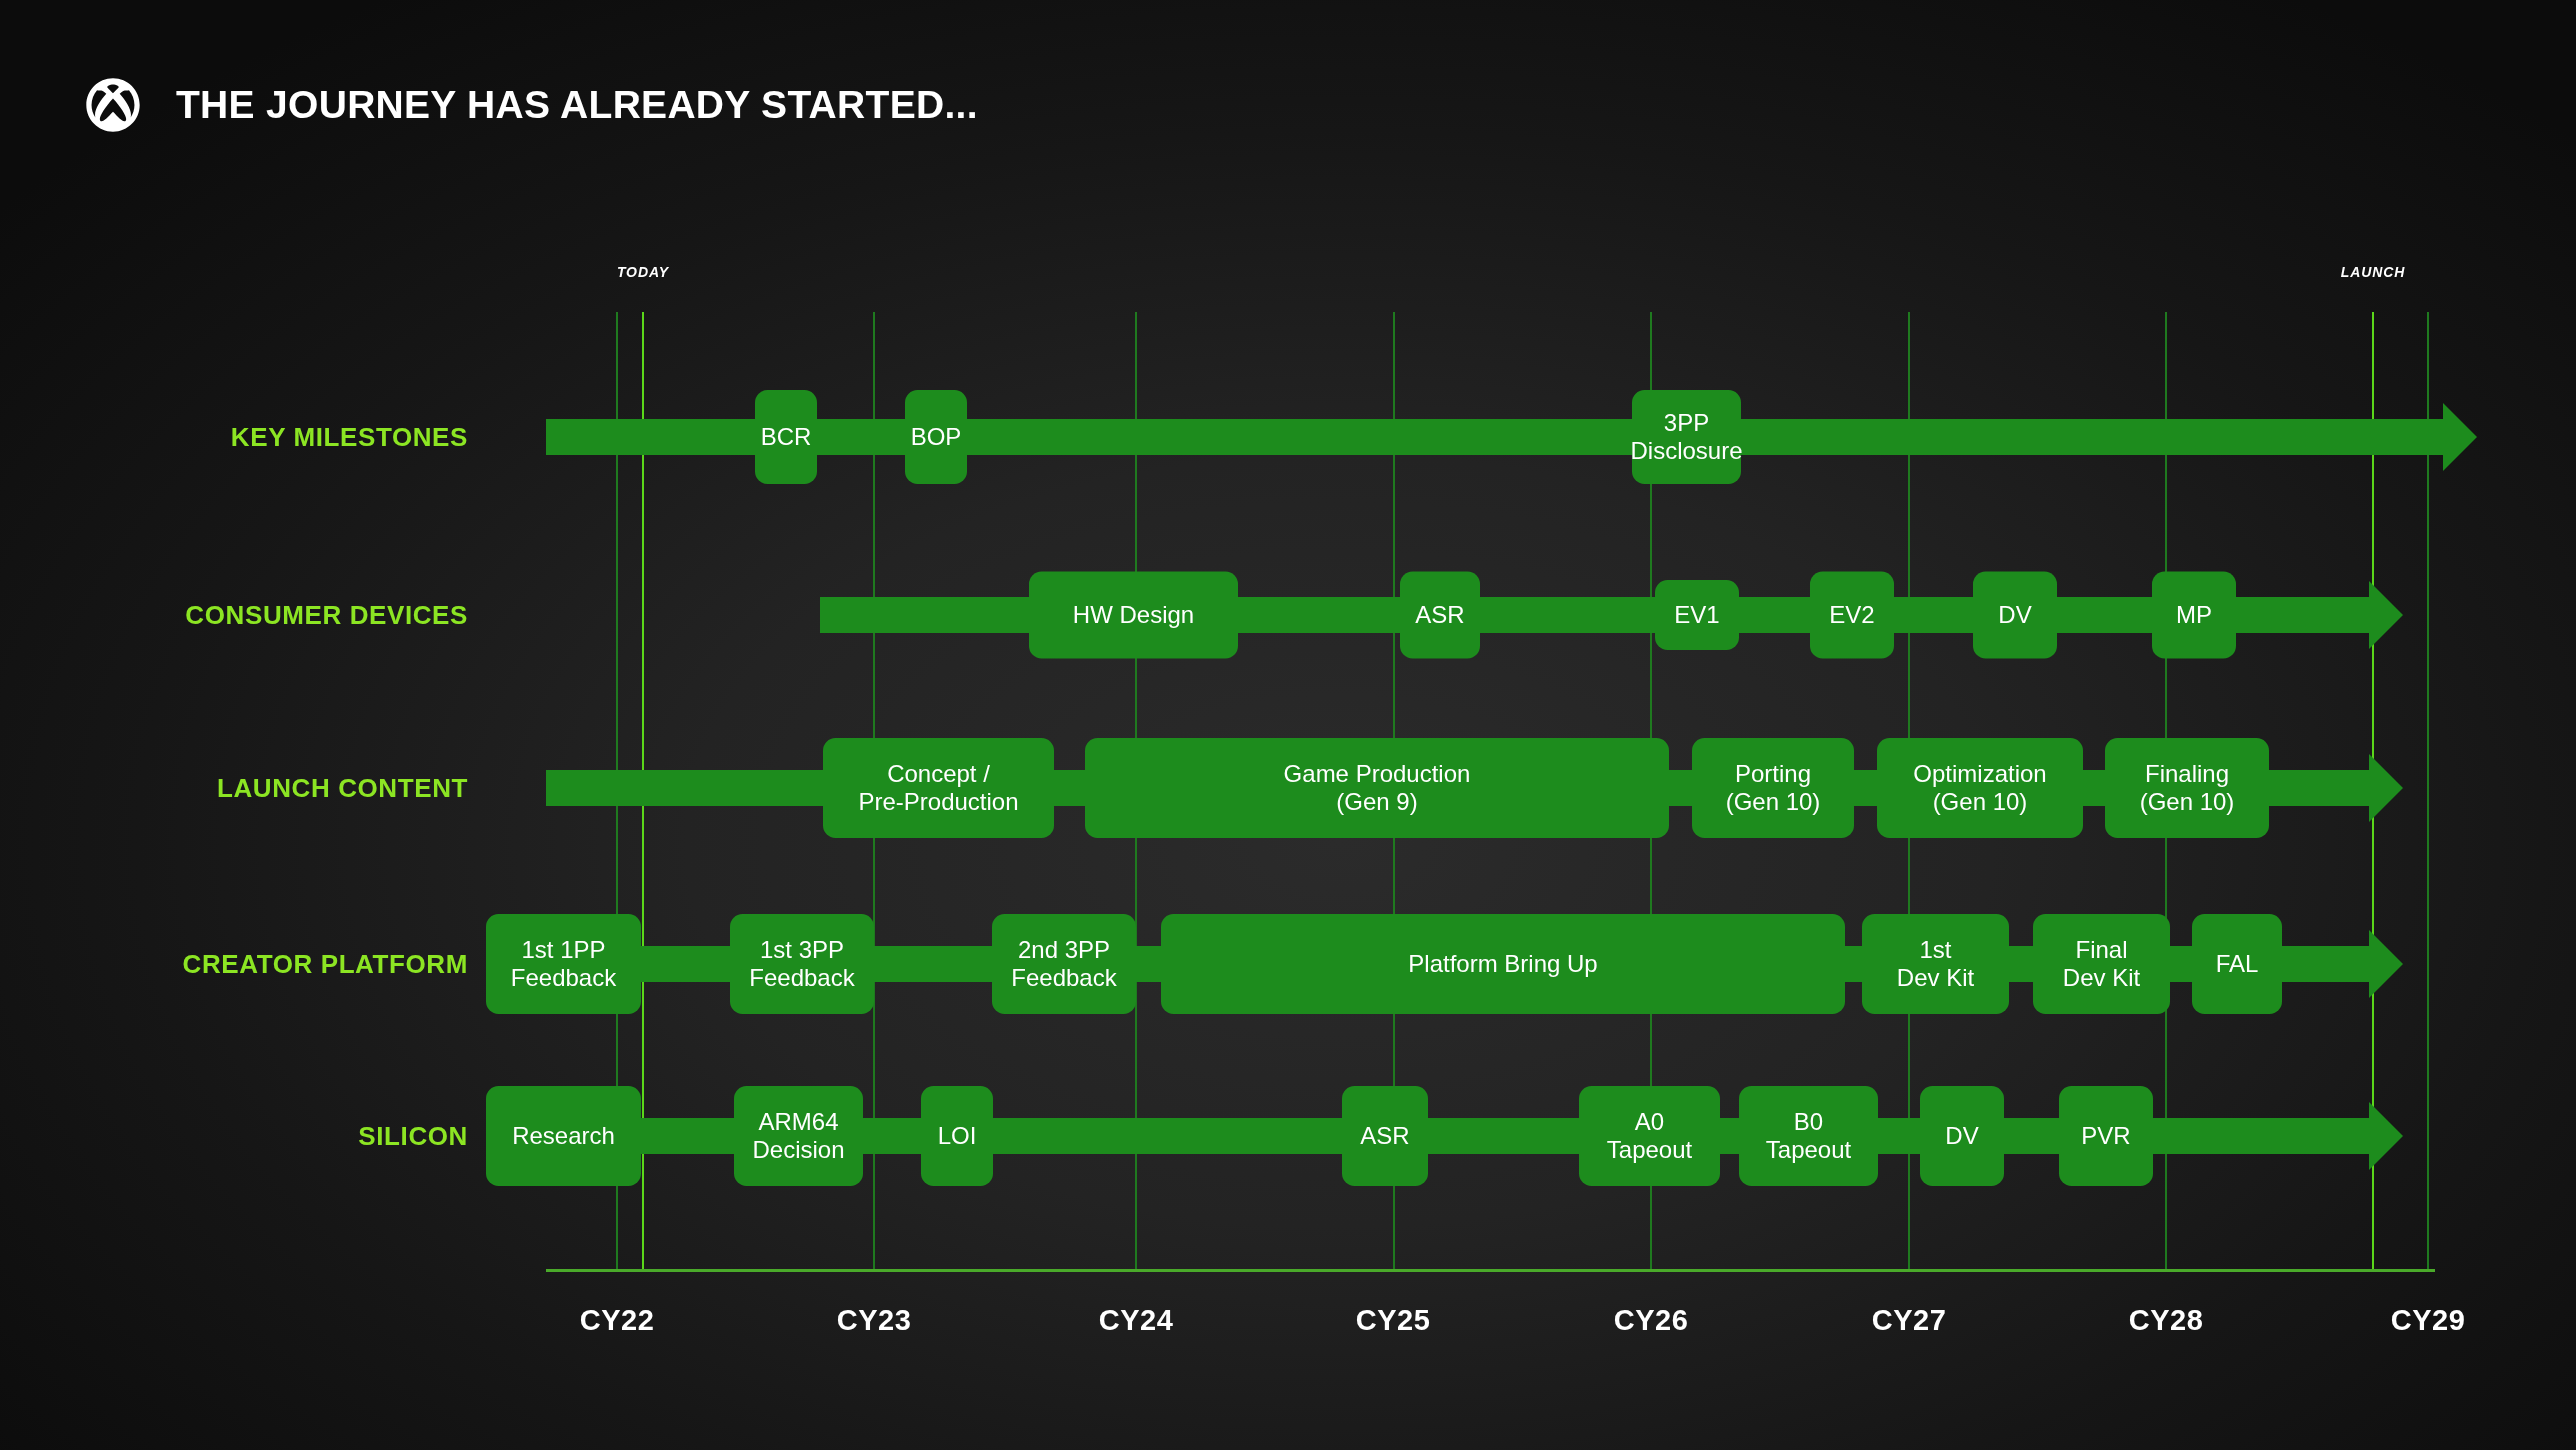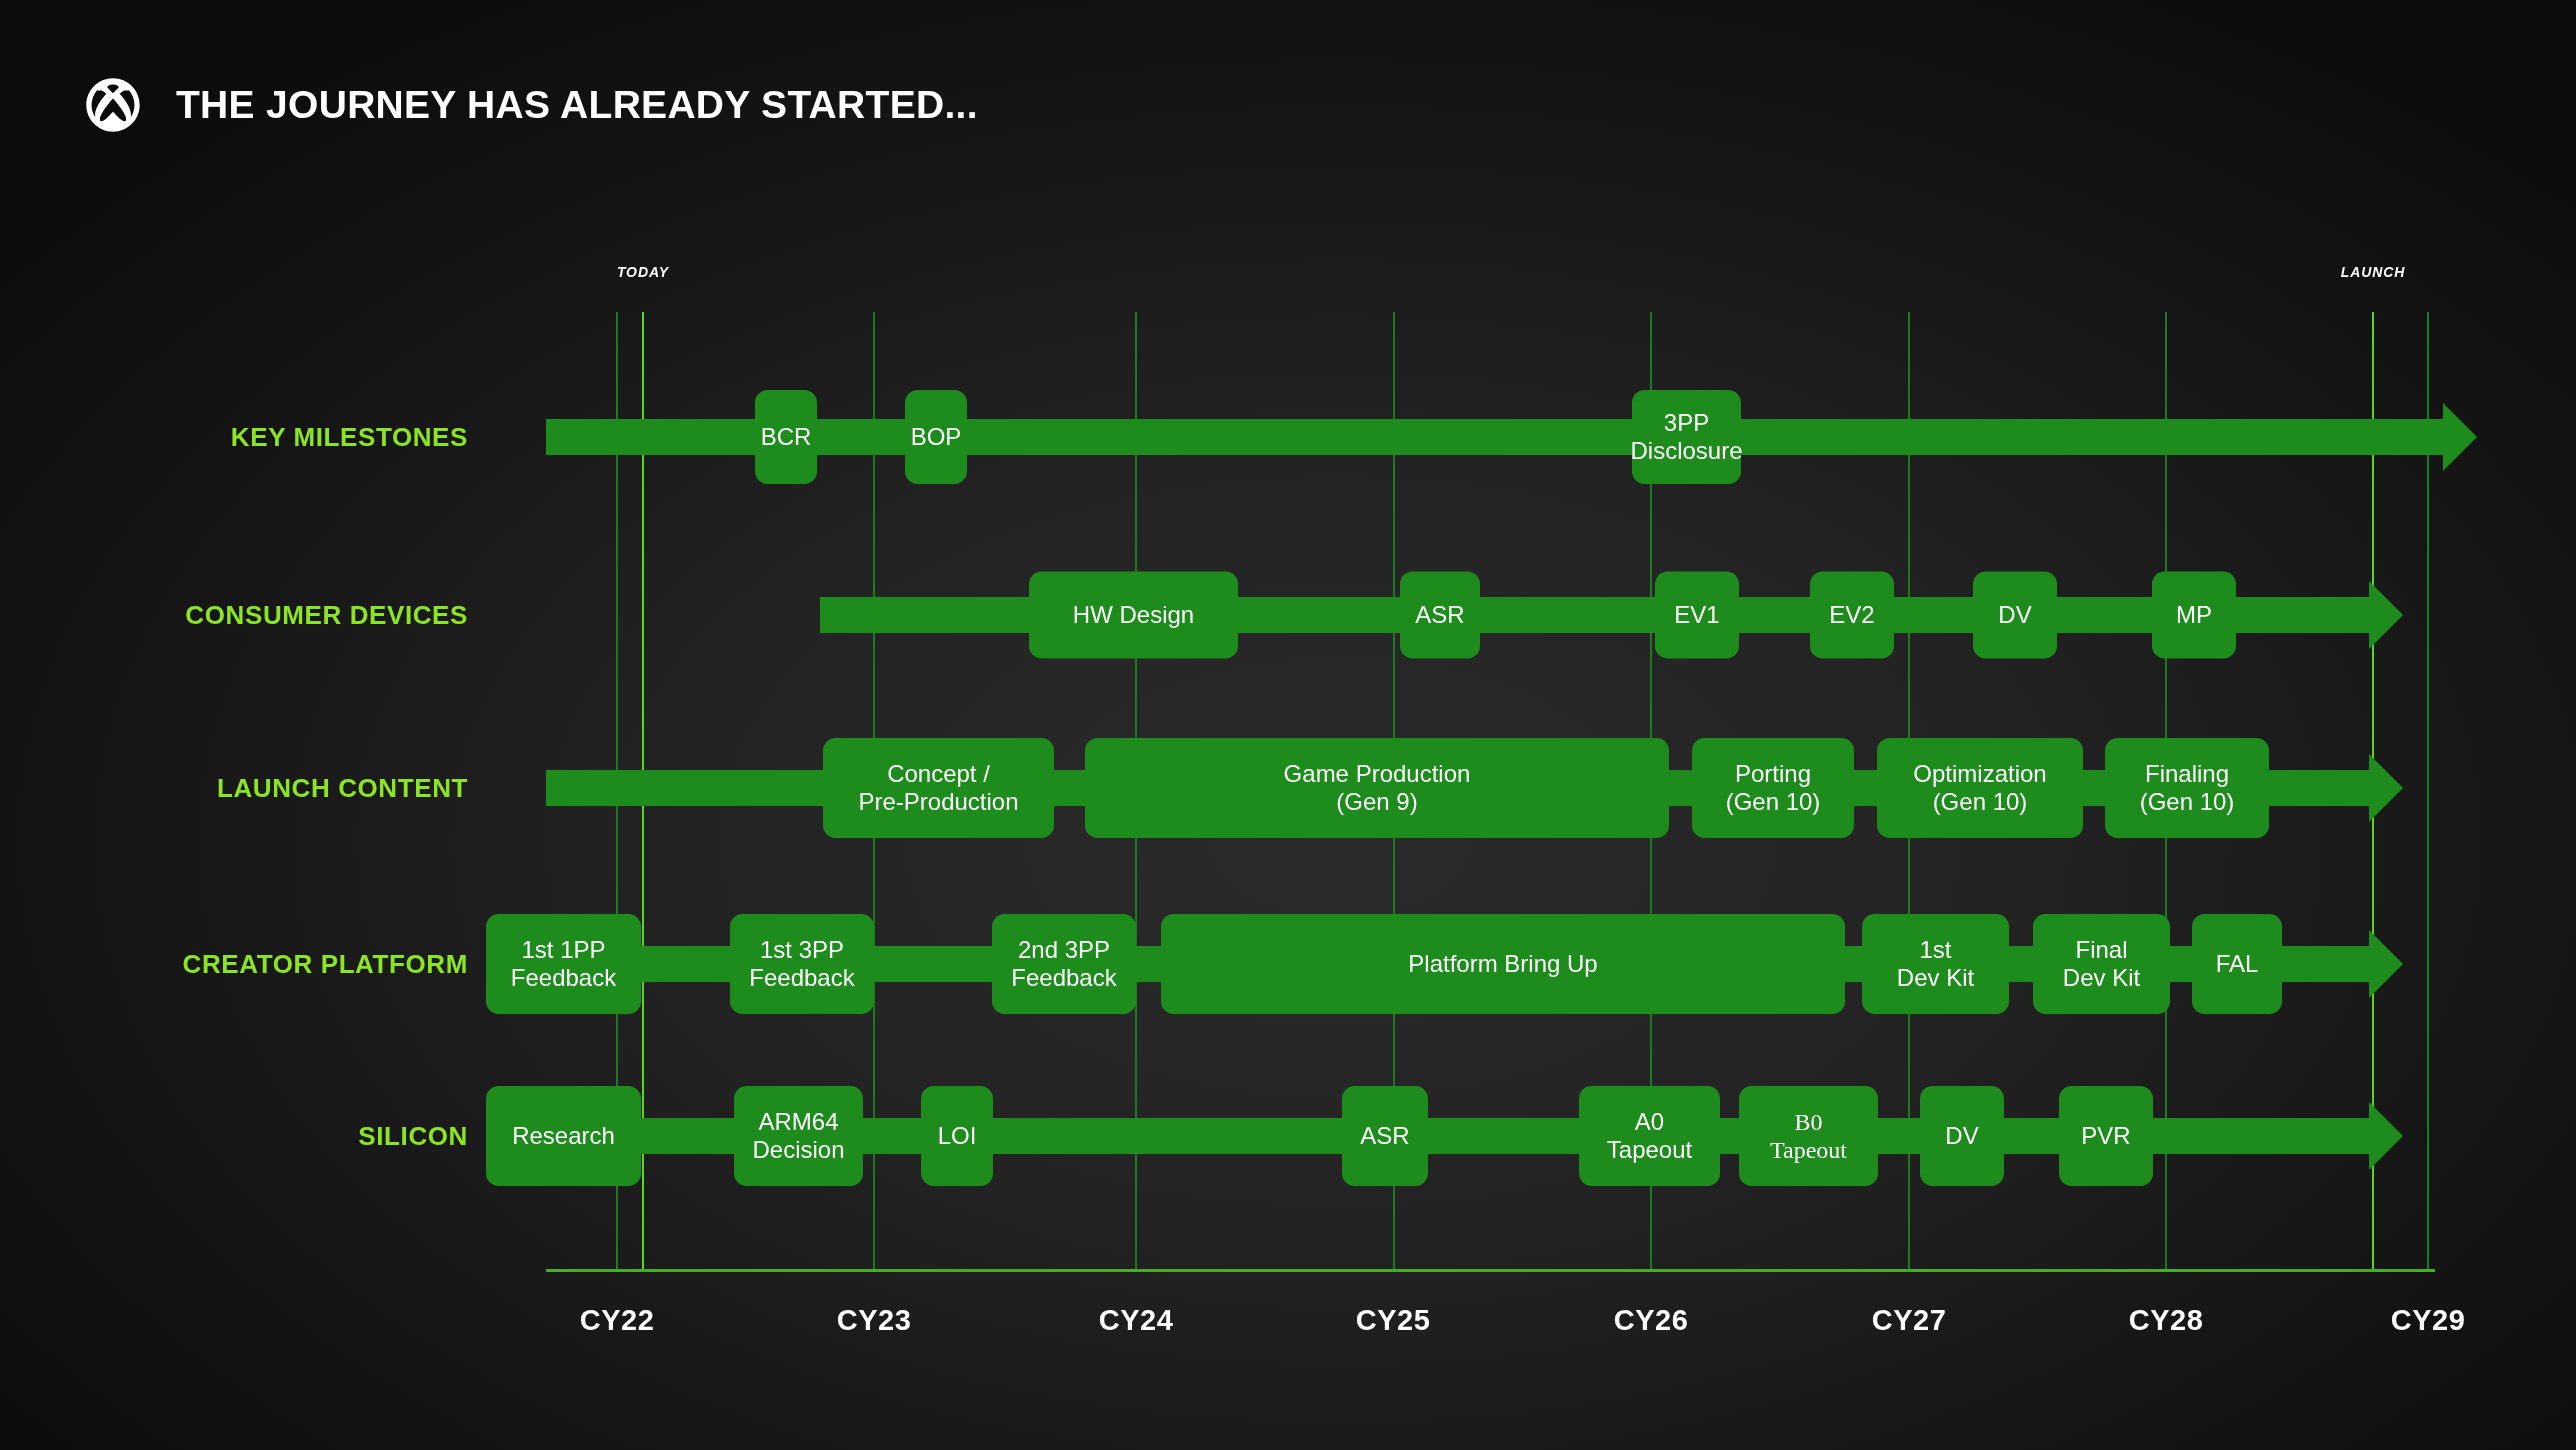--- a/index.html
+++ b/index.html
@@ -158,21 +158,21 @@
       <div class="track-arrow" style="left: 2443px; top: 437px;"></div>
       <div class="node" style="left: 755px; width: 62px; height: 94px; top: 437px;">BCR</div>
       <div class="node" style="left: 905px; width: 62px; height: 94px; top: 437px;">BOP</div>
       <div class="node" style="left: 1632px; width: 109px; height: 94px; top: 437px;">3PP
 Disclosure</div>
       <div class="row-label" style="top: 615px;">CONSUMER DEVICES</div>
       <div class="track" style="left: 820px; width: 1550px; top: 615px;"></div>
       <div class="track-arrow" style="left: 2369px; top: 615px;"></div>
       <div class="node" style="left: 1029px; width: 209px; height: 87px; top: 615px;">HW Design</div>
       <div class="node" style="left: 1400px; width: 80px; height: 87px; top: 615px;">ASR</div>
-      <div class="node" style="left: 1655px; width: 84px; height: 87px; top: 615px;">EV1</div>
+      <div class="node" style="left: 1655px; width: 84px; height: 70px; top: 615px;">EV1</div>
       <div class="node" style="left: 1810px; width: 84px; height: 87px; top: 615px;">EV2</div>
       <div class="node" style="left: 1973px; width: 84px; height: 87px; top: 615px;">DV</div>
       <div class="node" style="left: 2152px; width: 84px; height: 87px; top: 615px;">MP</div>
       <div class="row-label" style="top: 788px;">LAUNCH CONTENT</div>
       <div class="track" style="left: 546px; width: 1823px; top: 788px;"></div>
       <div class="track-arrow" style="left: 2369px; top: 788px;"></div>
       <div class="node" style="left: 823px; width: 231px; height: 100px; top: 788px;">Concept /
 Pre-Production</div>
       <div class="node" style="left: 1085px; width: 584px; height: 100px; top: 788px;">Game Production
 (Gen 9)</div>
@@ -200,20 +200,20 @@
       <div class="row-label" style="top: 1136px;">SILICON</div>
       <div class="track" style="left: 486px; width: 1884px; top: 1136px;"></div>
       <div class="track-arrow" style="left: 2369px; top: 1136px;"></div>
       <div class="node" style="left: 486px; width: 155px; height: 100px; top: 1136px;">Research</div>
       <div class="node" style="left: 734px; width: 129px; height: 100px; top: 1136px;">ARM64
 Decision</div>
       <div class="node" style="left: 921px; width: 72px; height: 100px; top: 1136px;">LOI</div>
       <div class="node" style="left: 1342px; width: 86px; height: 100px; top: 1136px;">ASR</div>
       <div class="node" style="left: 1579px; width: 141px; height: 100px; top: 1136px;">A0
 Tapeout</div>
-      <div class="node" style="left: 1739px; width: 139px; height: 100px; top: 1136px; font-family: Liberation Serif, serif;">B0
+      <div class="node" style="left: 1739px; width: 139px; height: 100px; top: 1136px;">B0
 Tapeout</div>
       <div class="node" style="left: 1920px; width: 84px; height: 100px; top: 1136px;">DV</div>
       <div class="node" style="left: 2059px; width: 94px; height: 100px; top: 1136px;">PVR</div>
     </div>
 
 </div>
 
 
 </body></html>

